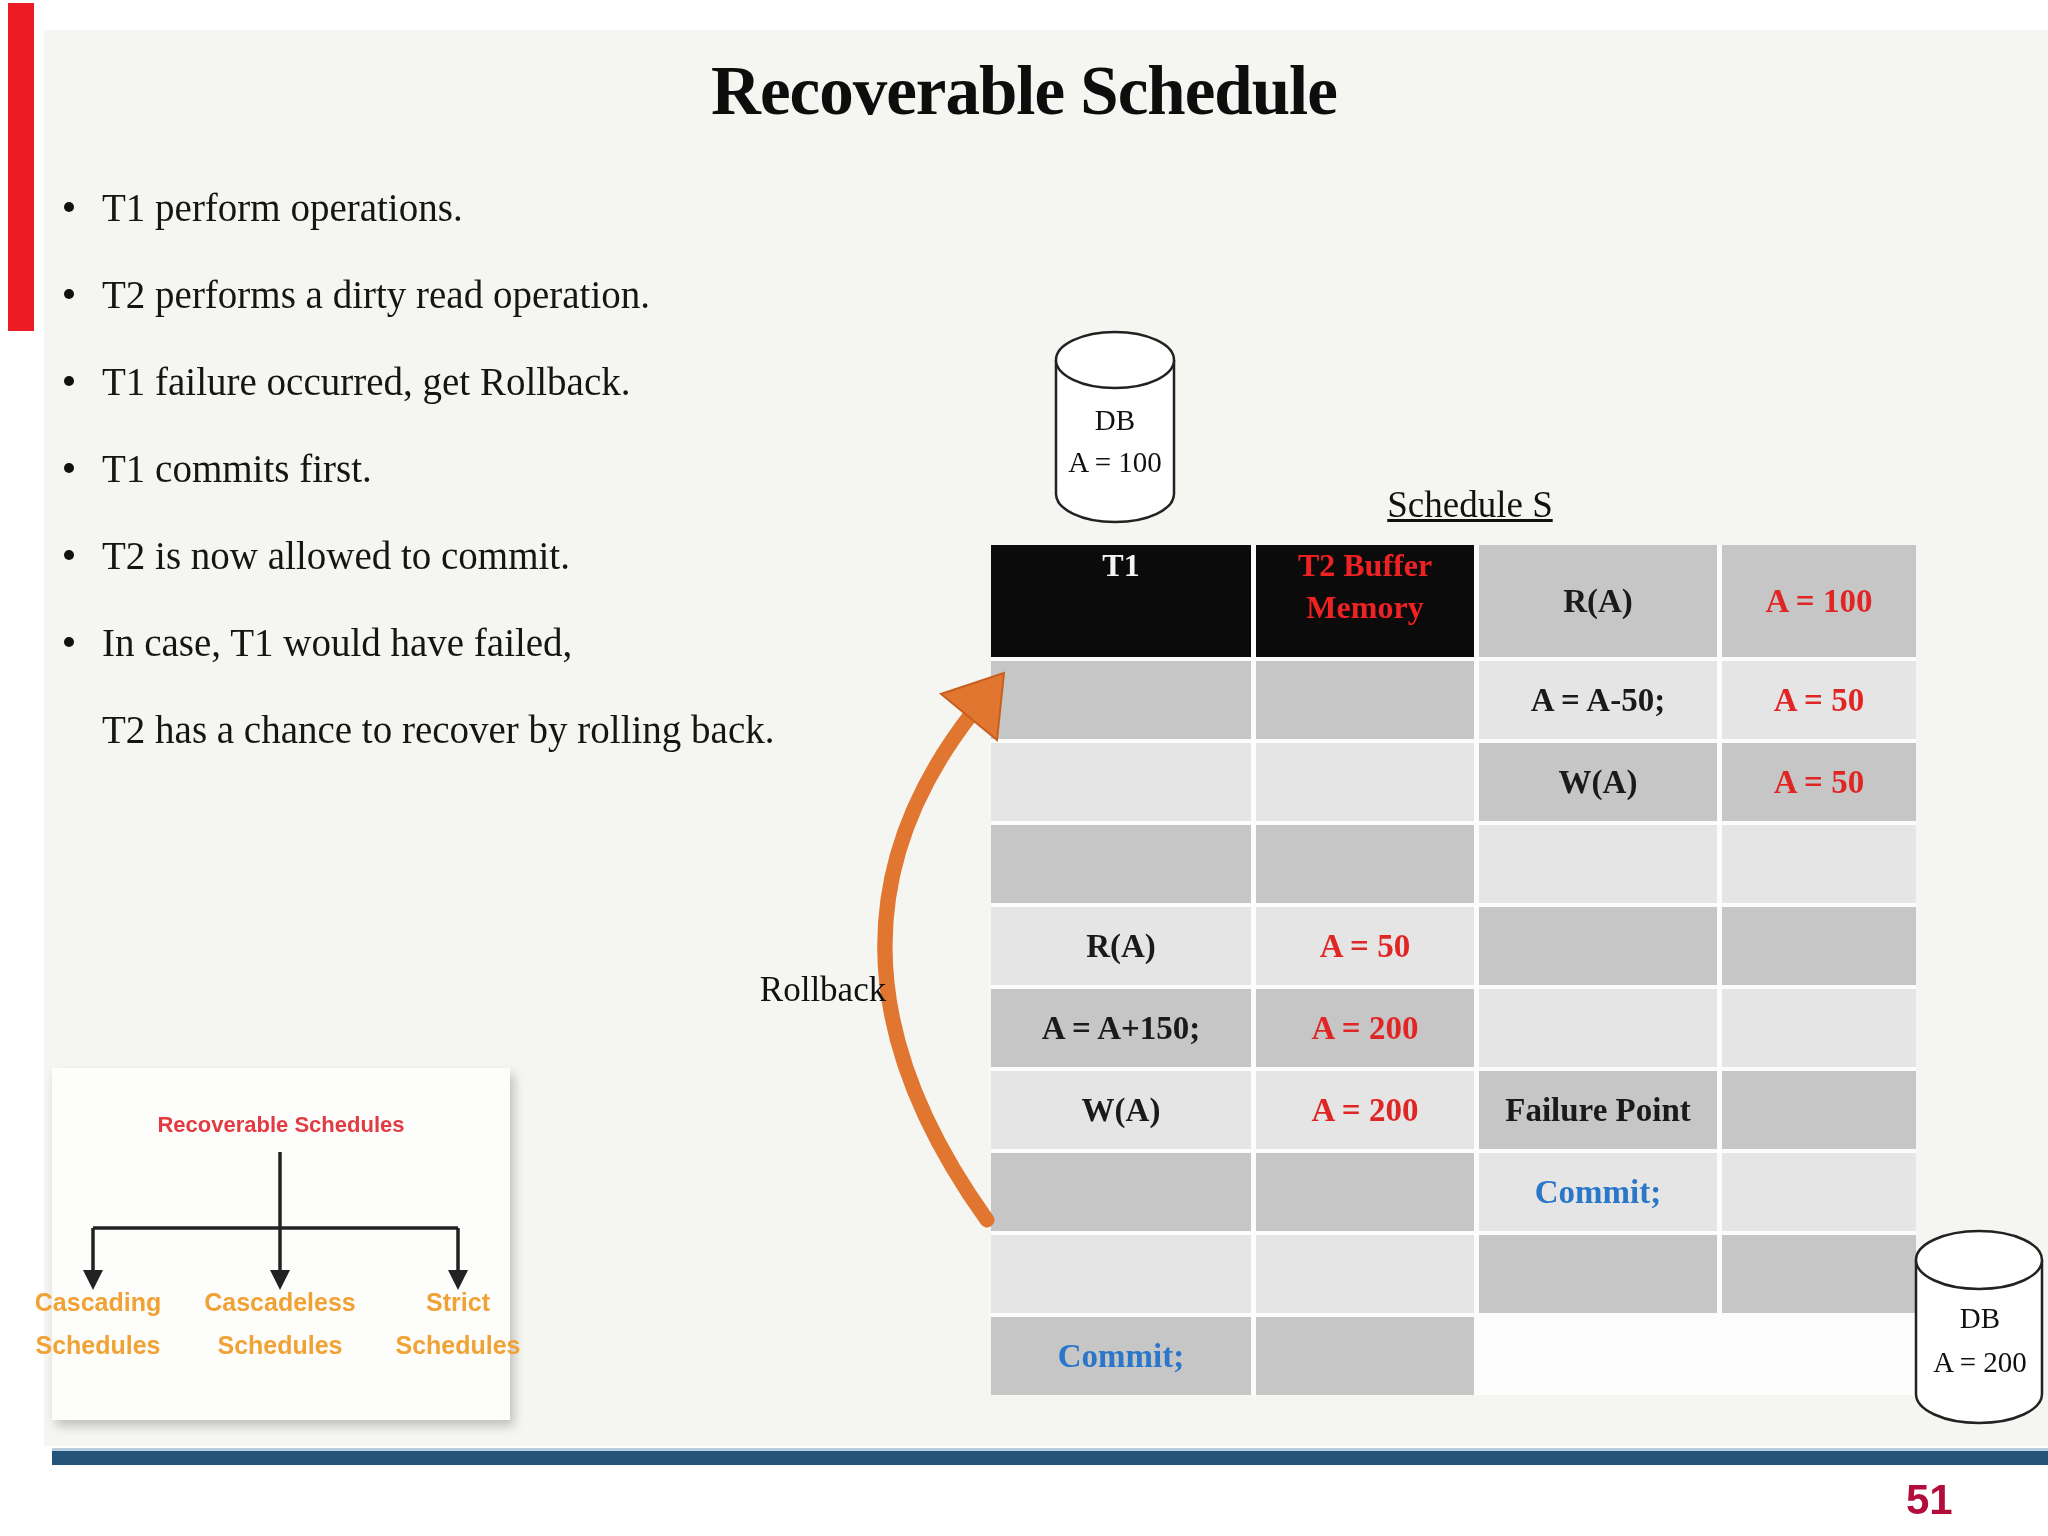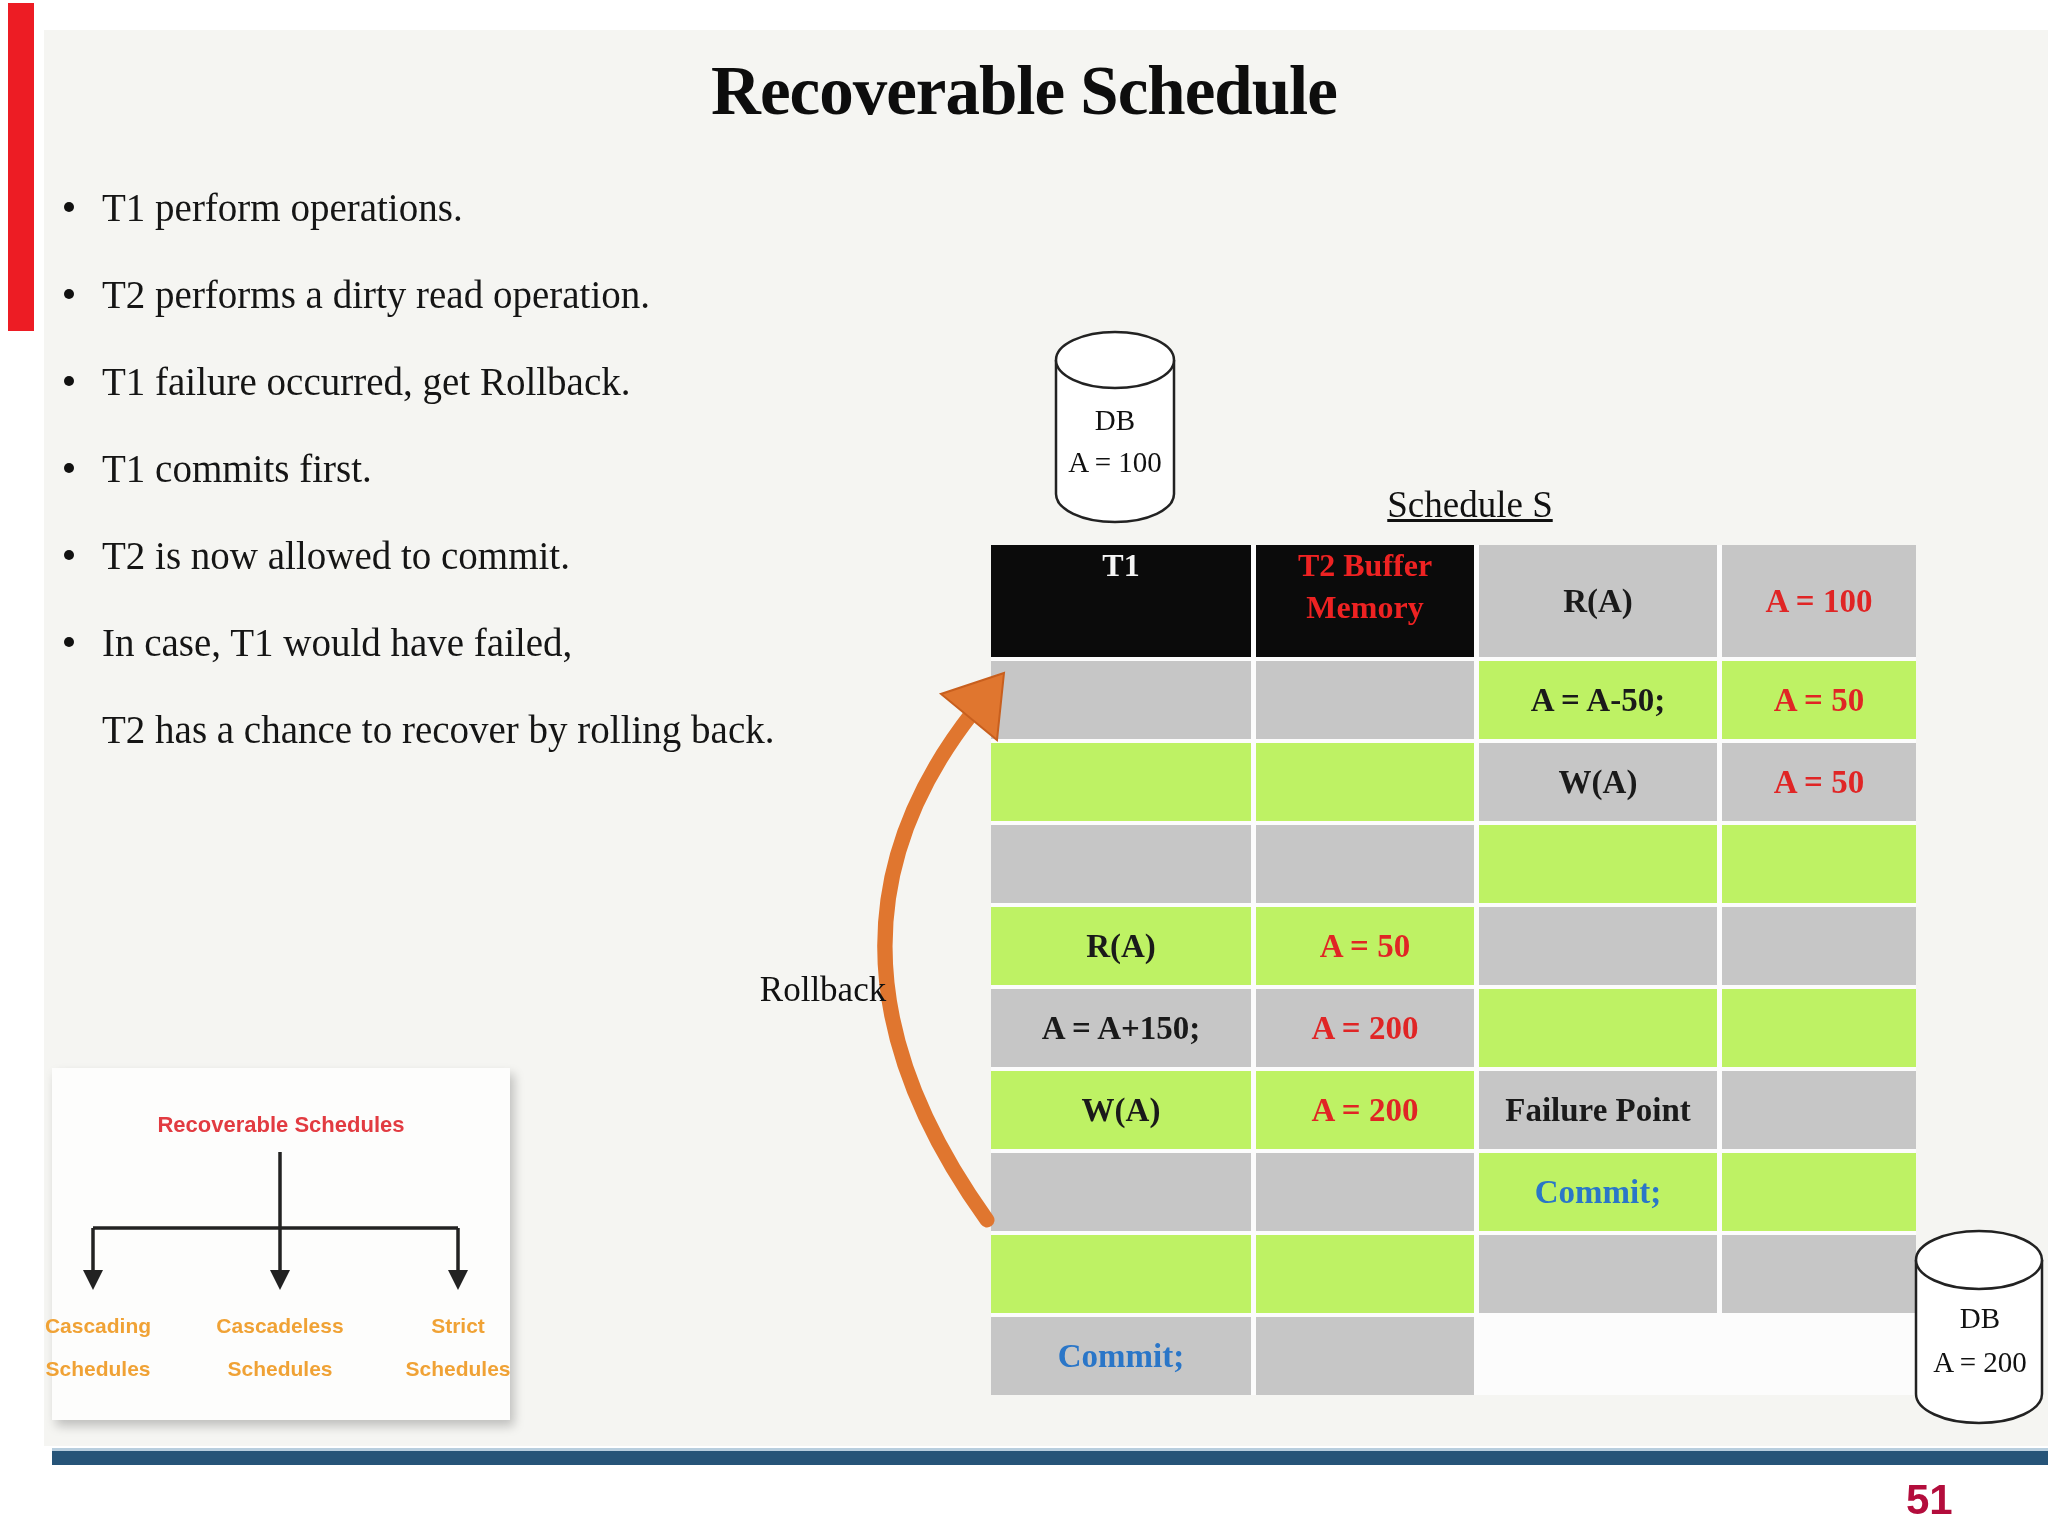--- a/index.html
+++ b/index.html
@@ -34,35 +34,35 @@
   #schedule-table{left:991px;top:545px;width:925px;background:#fcfcfc;
       display:grid;grid-template-columns:260px 218px 238px 194px;
       grid-template-rows:112px repeat(9,78px);column-gap:5px;row-gap:4px;}
   .th{background:#0b0b0b;display:flex;justify-content:center;align-items:flex-start;
       font-size:32px;font-weight:bold;text-align:center;line-height:1.3;}
   .th.white{color:#f5f5f5;}
   .th.red{color:var(--header-red,#ee2222);}
   .cell{display:flex;align-items:center;justify-content:center;
         font-size:33px;font-weight:bold;color:#1a1a1a;white-space:nowrap;}
   .r-dark{background:#c6c6c6;}
-  .r-light{background:#bef264;}
+  .r-light{background:#e5e5e5;}
   .text-red{color:var(--table-value-red,#e02525);}
   .text-blue{color:var(--commit-blue,#2a76c8);}
 
   
   #rollback-label{left:743px;top:970px;width:160px;text-align:center;font-size:35px;color:#111;}
 
   
   #tree-card{left:52px;top:1068px;width:458px;height:352px;background:#fdfdfc;
              box-shadow:4px 6px 10px rgba(0,0,0,0.22);}
   #tree-title{position:absolute;left:0;top:44px;width:100%;text-align:center;
               font-family:"Liberation Sans",sans-serif;font-weight:bold;font-size:22px;
               color:var(--tree-title-red,#e23b41);}
-  .tree-child{position:absolute;top:236px;transform:translateX(-50%);text-align:center;
-              font-family:"Liberation Sans",sans-serif;font-weight:bold;font-size:21px;
+  .tree-child{position:absolute;top:213px;transform:translateX(-50%);text-align:center;
+              font-family:"Liberation Sans",sans-serif;font-weight:bold;font-size:25px;
               line-height:43px;color:var(--tree-child-orange,#f0a235);white-space:nowrap;}
 
   
   #footer-bar{left:52px;top:1448px;width:1996px;height:14px;background:var(--footer-bar-navy,#265478);
               border-top:3px solid #b8cede;}
   #page-number{left:1906px;top:1476px;width:80px;font-family:"Liberation Sans",sans-serif;
                font-weight:bold;font-size:42px;color:var(--page-number-crimson,#b30d3c);}
 </style>
 </head>
 <body>

